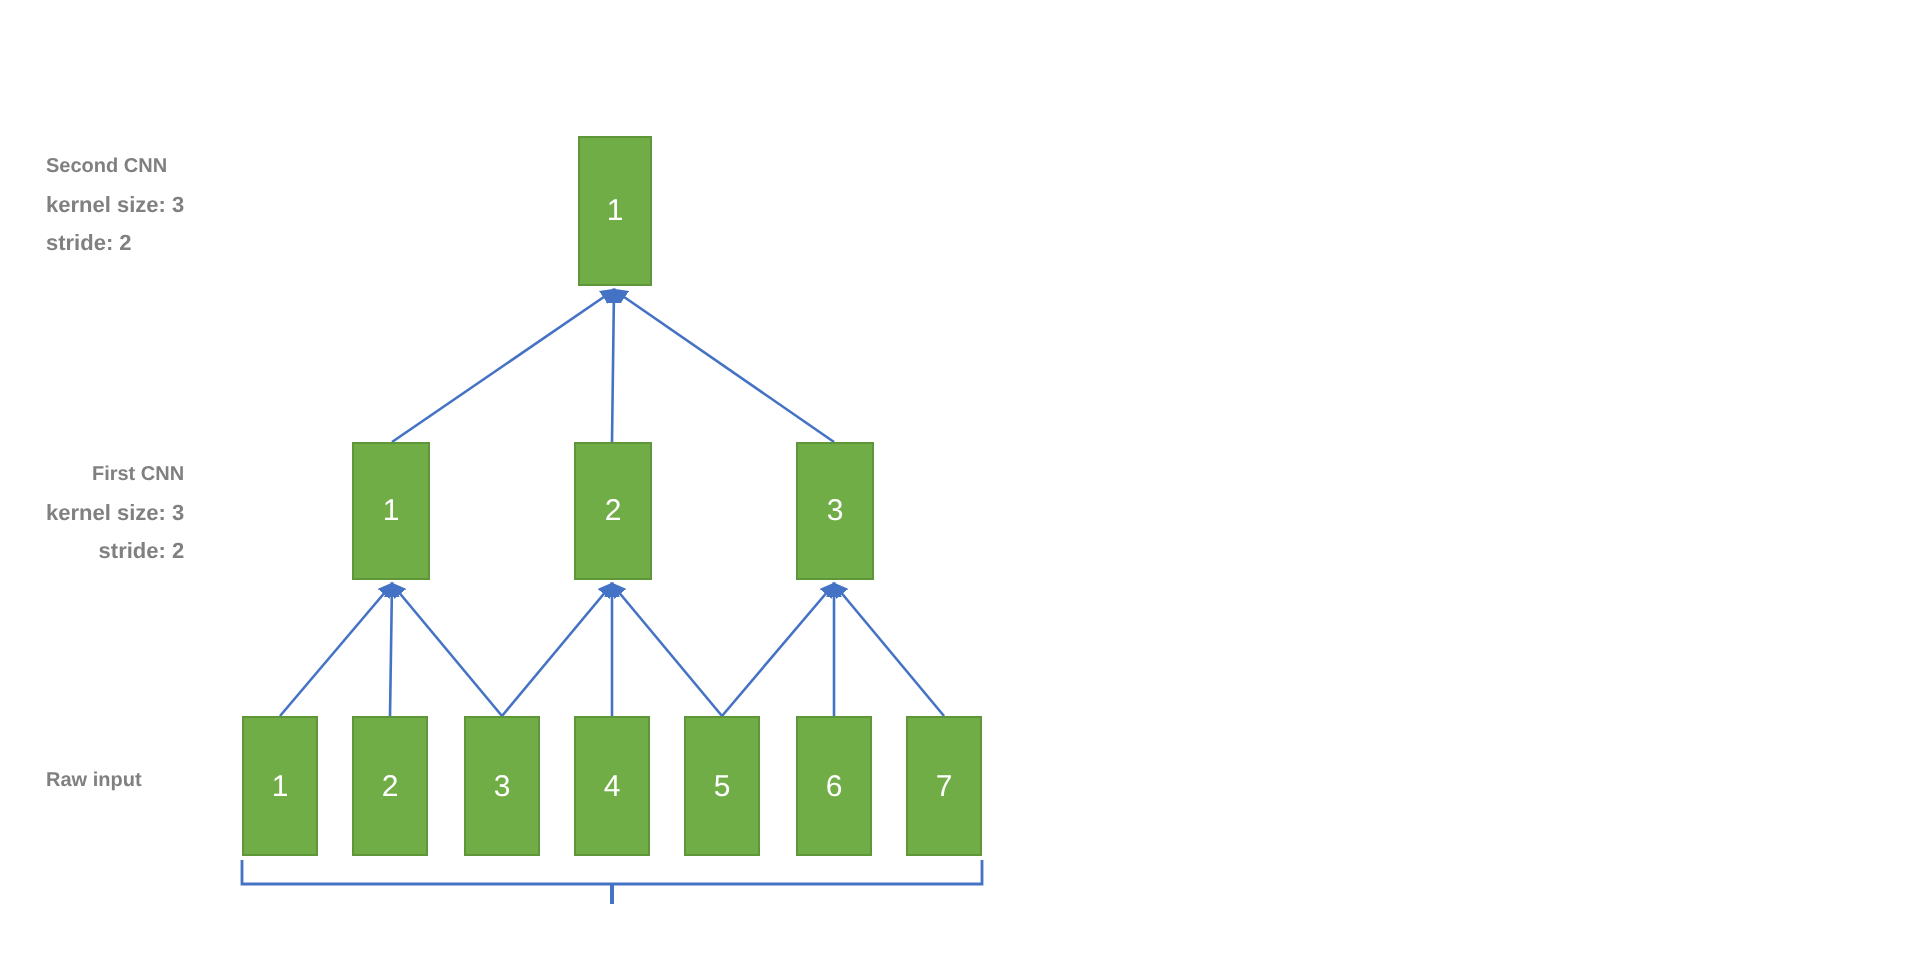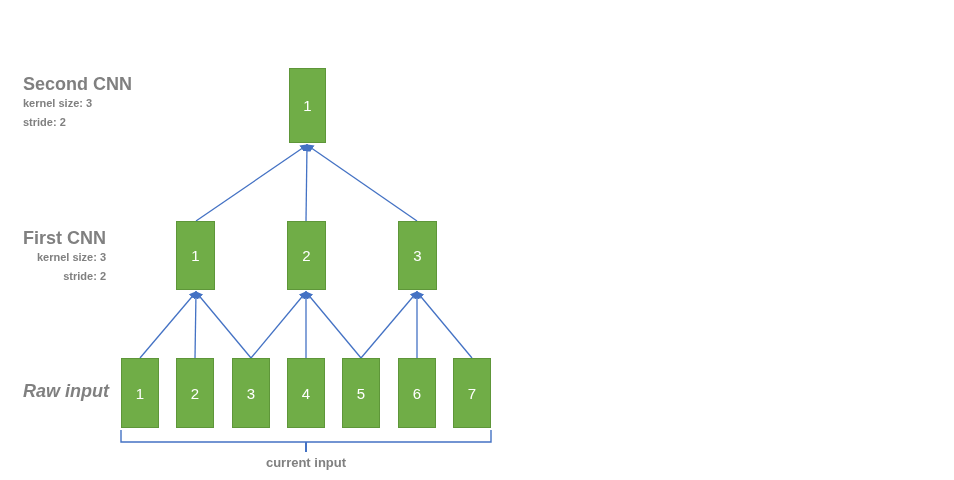--- a/index.html
+++ b/index.html
@@ -41,21 +41,21 @@
     align-items: center;
     justify-content: center;
     line-height: 1;
   }
   .label-block {
     position: absolute;
     color: #808080;
     font-weight: bold;
   }
   .label-title {
-    font-size: 18px;
+    font-size: 10px;
     line-height: 20px;
     white-space: nowrap;
   }
   .label-sub {
     font-size: 11px;
     line-height: 19px;
     white-space: nowrap;
   }
   .bracket-caption {
     position: absolute;
@@ -114,20 +114,19 @@
       <div class="label-block" style="left: 23px; top: 74px; color: rgb(128, 128, 128);">
         <div class="label-title">Second CNN</div>
         <div class="label-sub">kernel size: 3</div>
         <div class="label-sub">stride: 2</div>
       </div>
       <div class="label-block" style="left: 23px; top: 228px; color: rgb(128, 128, 128); text-align: right;">
         <div class="label-title">First CNN</div>
         <div class="label-sub">kernel size: 3</div>
         <div class="label-sub">stride: 2</div>
       </div>
-      <div class="label-block" style="left: 23px; top: 381px; color: rgb(128, 128, 128); font-style: italic;">
+      <div class="label-block" style="left: 23px; top: 381px; color: rgb(128, 128, 128);">
         <div class="label-title">Raw input</div>
       </div>
     </div>
 
-  <div class="bracket-caption" id="bracket-caption" style="left: 186px; top: 455px; width: 240px; color: rgb(128, 128, 128);">current input</div>
 
 </div>
 
 </body></html>

